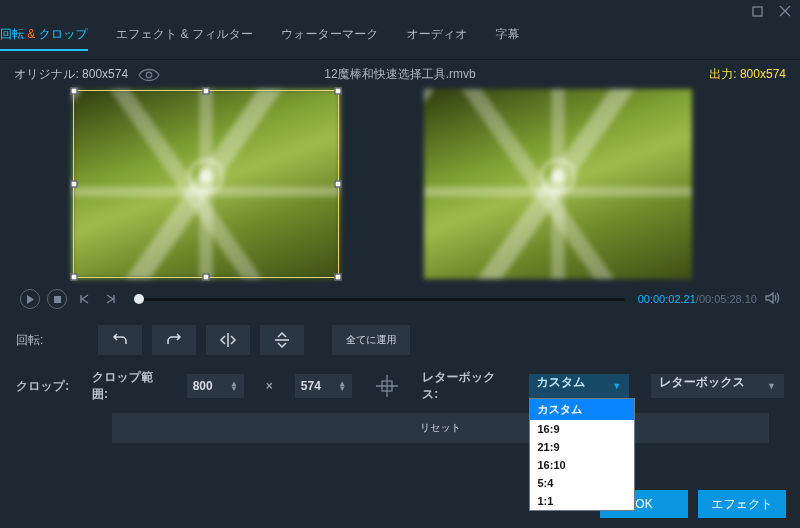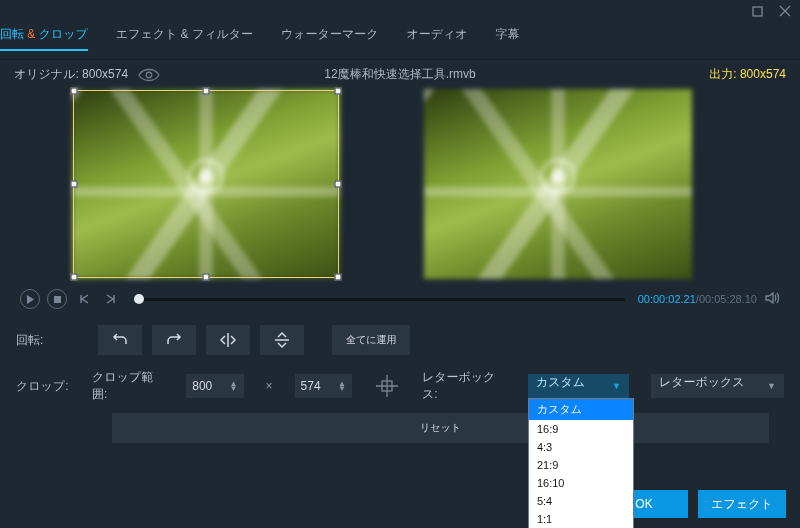--- a/index.html
+++ b/index.html
@@ -53,21 +53,21 @@
   .track .fill { position:absolute; left:0; top:0; bottom:0; width:1.5%; background:#26c4ff; border-radius:2px;}
   .timecode { color:#617083; font-size:11px;}
   .timecode .cur{ color:#14b9ff;}
   .vol { width:16px; color:#7a8796;}
   
   .section-rotate { display:flex; align-items:center; gap:28px; padding:10px 16px 4px;}
   .label { color:#b3bcc6; min-width:54px;}
   .btn-sq { width:44px; height:30px; background:#2b3643; display:flex; align-items:center; justify-content:center; color:#d4dbe2; cursor:pointer;}
   .btn-sq.wide { width:auto; padding:0 14px; font-size:10px;}
   .grp { display:flex; gap:10px;}
-  .section-crop { display:flex; align-items:center; gap:22px; padding:10px 16px;}
+  .section-crop { display:flex; align-items:center; gap:22px; padding:10px 16px;font-weight:bold;}
   .spin { width:60px; height:24px; background:#2b3643; color:#d4dbe2; display:flex; align-items:center; padding:0 6px; position:relative;}
   .spin-val{flex:1;}
   .spin-btns { display:flex; flex-direction:column; gap:0; line-height:5px; font-size:8px; color:#8a96a3;}
   .x { color:#8d97a2;}
   .center-ic { width:26px; height:26px; color:#7a8693;}
   .select {
     height:24px; background:#2b3643; display:flex; align-items:flex-start; padding:0 8px; color:#cfd6de;
     position:relative; cursor:pointer;
   }
   .select.asp { width:106px; background:#174a67; color:#bfe8ff;}
@@ -224,21 +224,20 @@
         <path d="M13 2v22M2 13h22"></path>
         <rect x="8" y="8" width="10" height="10"></rect>
       </svg></span>
   <span>レターボックス:</span>
   <div class="select asp">
     <span>カスタム</span>
       <span class="caret">▼</span>
     <div class="dropdown" id="asp-dd">
         <div class="opt sel">カスタム</div>
         <div class="opt">16:9</div>
-        <div class="opt">4:3</div>
         <div class="opt">21:9</div>
         <div class="opt">16:10</div>
         <div class="opt">5:4</div>
         <div class="opt">1:1</div>
       </div>
   </div>
   <div class="select zoom">
     <span>レターボックス</span>
       <span class="caret">▼</span>
   </div>

